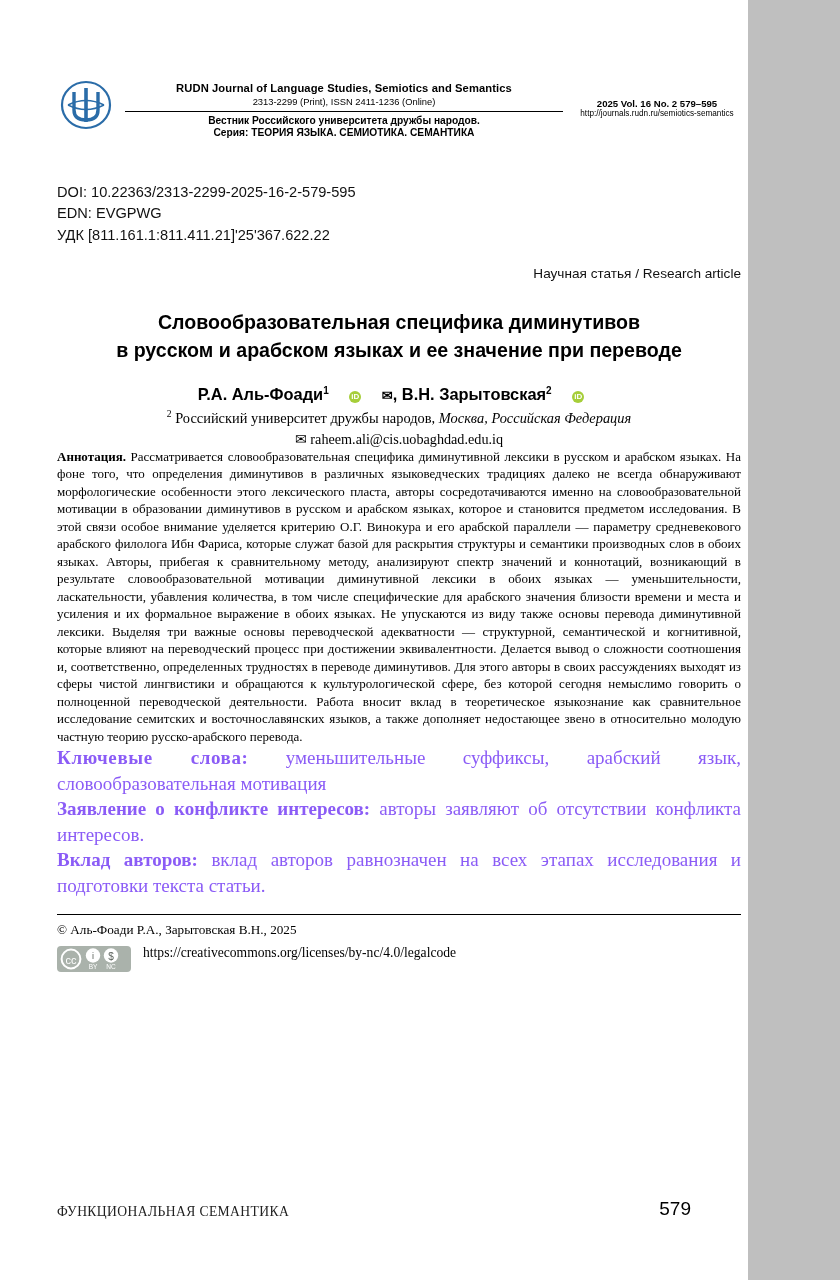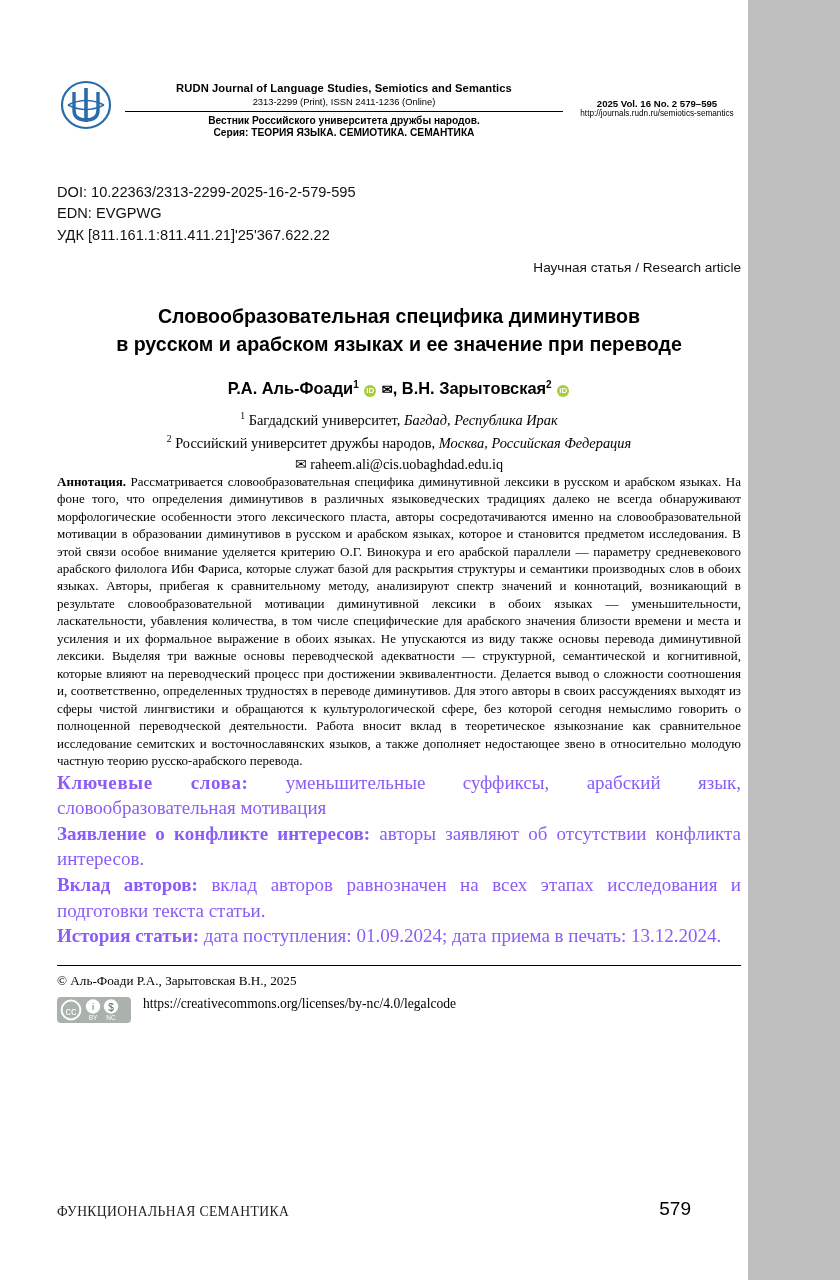--- a/index.html
+++ b/index.html
@@ -92,21 +92,21 @@
     margin-top: 44px;
     font-family: "Liberation Sans", sans-serif;
     font-size: 14.6px;
     color: #111;
     line-height: 1.46;
   }
   .article-type {
     text-align: right;
     font-family: "Liberation Sans", sans-serif;
     font-size: 13.6px;
-    margin-top: 14px;
+    margin-top: 20px;
     color: #111;
   }
 
   
   h1.title {
     font-family: "Liberation Sans", sans-serif;
     font-size: 19.6px;
     font-weight: bold;
     text-align: center;
     line-height: 1.42;
@@ -127,21 +127,21 @@
     width: 12px; height: 12px;
     border-radius: 50%;
     background: #a6ce39;
     color: #fff;
     font-size: 8px;
     font-weight: bold;
     line-height: 12px;
     text-align: center;
     vertical-align: 1px;
     font-family: "Liberation Sans", sans-serif;
-    margin: 0 1px;
+    margin: 0 16px;
   }
   .env { font-size: 13px; vertical-align: 0px; }
 
   .affil {
     text-align: center;
     font-size: 14.4px;
     margin-top: 12px;
     color: #000;
   }
   .affil.second { margin-top: 4px; }
@@ -260,25 +260,20 @@
     </h1>
 
     <div class="authors">
       <span>Р.А. Аль-Фоади</span><sup>1</sup>
       <span class="orcid">iD</span>
       <span class="env">✉</span>,
       <span>В.Н. Зарытовская</span><sup>2</sup>
       <span class="orcid">iD</span>
     </div>
 
-    <div class="affil">
-      <sup>1</sup>
-      <span>Багдадский университет,</span>
-      <em>Багдад, Республика Ирак</em>
-    </div>
     <div class="affil second">
       <sup>2</sup>
       <span>Российский университет дружбы народов,</span>
       <em>Москва, Российская Федерация</em>
     </div>
     <div class="email">
       <span>✉</span>
       <span>raheem.ali@cis.uobaghdad.edu.iq</span>
     </div>
 
@@ -291,23 +286,20 @@
     </div>
 
     <div class="block">
       <span class="lbl">Заявление о конфликте интересов:</span><span> авторы заявляют об отсутствии конфликта интересов.</span>
     </div>
 
     <div class="block">
       <span class="lbl">Вклад авторов:</span><span> вклад авторов равнозначен на всех этапах исследования и подготовки текста статьи.</span>
     </div>
 
-    <div class="block">
-      <span class="lbl">История статьи:</span><span> дата поступления: 01.09.2024; дата приема в печать: 13.12.2024.</span>
-    </div>
 
     <div class="foot-rule"></div>
     <div class="copyright">© Аль-Фоади Р.А., Зарытовская В.Н., 2025</div>
 
     <div class="license-row">
       <div class="cc-badge">
         <svg width="74" height="26" viewBox="0 0 74 26" aria-hidden="true">
           <rect x="0" y="0" width="74" height="26" rx="4" fill="#aab2ab"></rect>
           <circle cx="14" cy="13" r="9.4" fill="none" stroke="#fff" stroke-width="2"></circle>
           <text x="14" y="17.5" font-family="Liberation Sans, sans-serif" font-size="11" fill="#fff" text-anchor="middle">cc</text>

